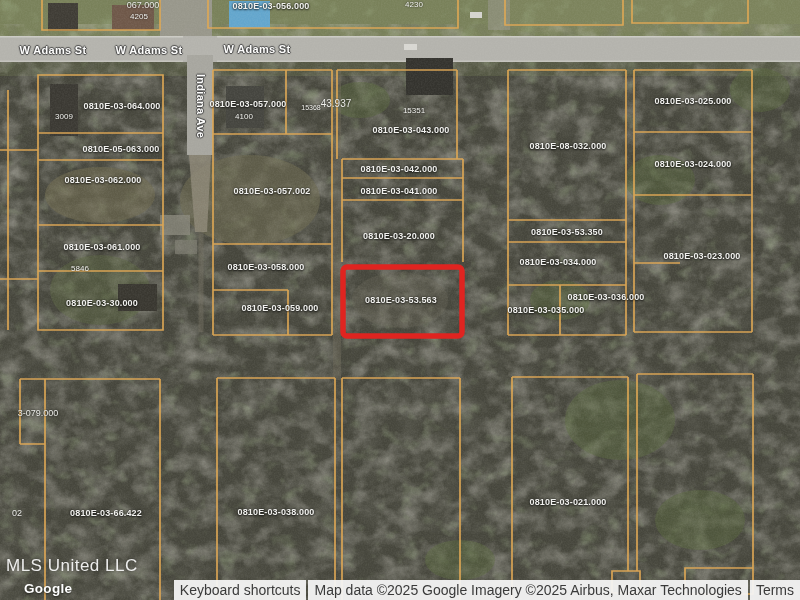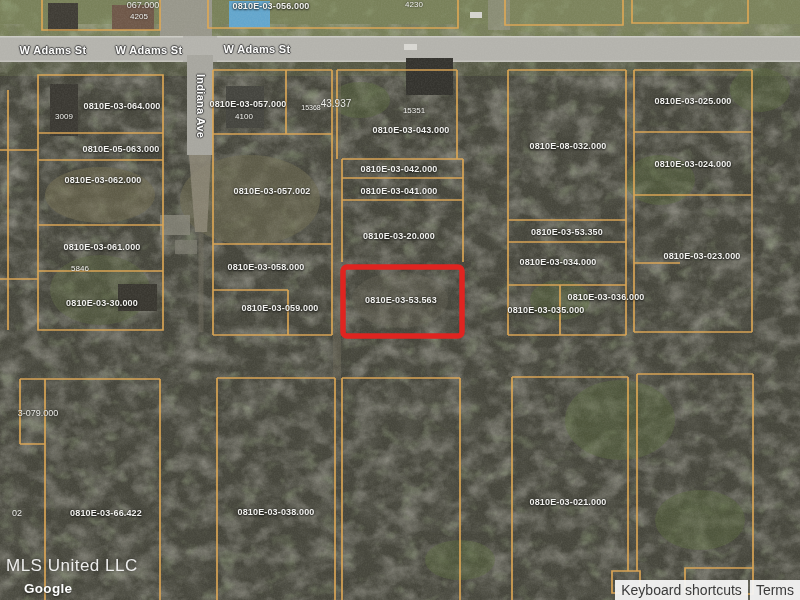--- a/index.html
+++ b/index.html
@@ -182,16 +182,17 @@
   <div class="lbl hnum" style="left:244px;top:116px">4100</div>
   <div class="lbl hnum" style="left:80px;top:268px">5846</div>
   <div class="lbl hnum" style="left:414px;top:110px">15351</div>
   <div class="lbl hnum" style="left:311px;top:107px;font-size:7px">15368</div>
 
   <div class="watermark">MLS United LLC</div>
   <div class="google-logo">Google</div>
 
   <div class="attribution">
     <div class="chip">Keyboard shortcuts</div>
+    <div class="chip">Map data ©2025 Google Imagery ©2025 Airbus, Maxar Technologies</div>
     <div class="chip">Terms</div>
   </div>
 
 </div>
 
 </body></html>

